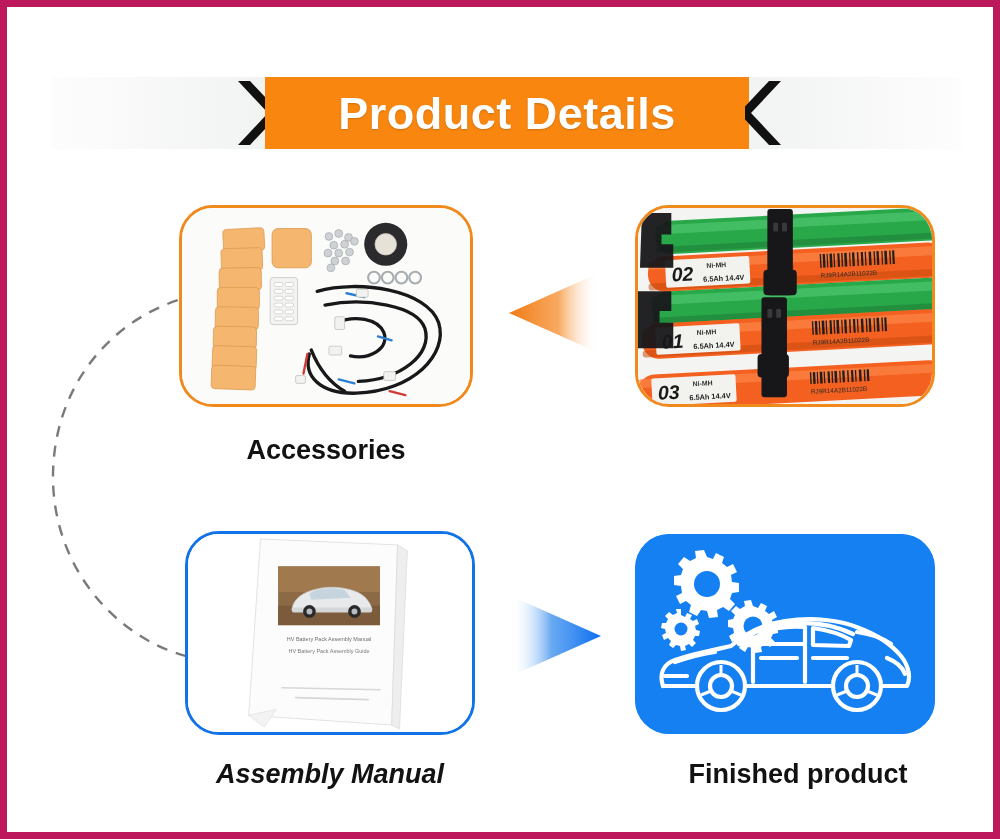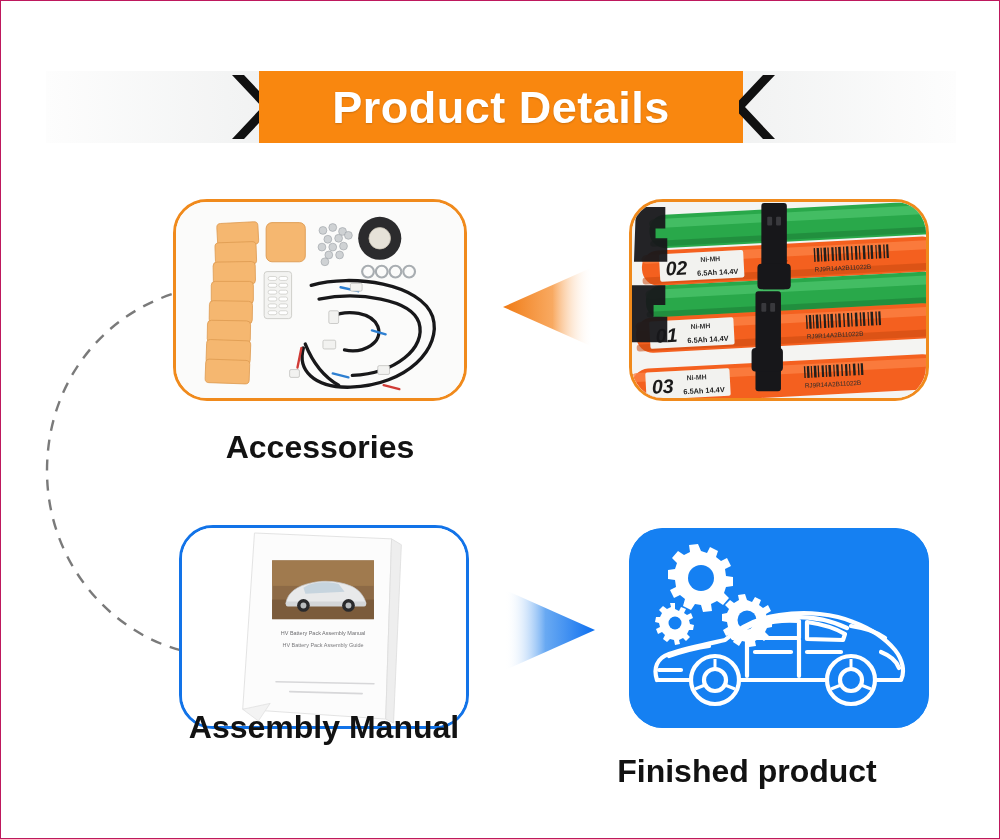--- a/index.html
+++ b/index.html
@@ -16,21 +16,21 @@
   }
 
   
   #page {
     position: absolute;
     left: 0; top: 0;
     width: 1000px;
     height: 839px;
     background: #ffffff;
     box-sizing: border-box;
-    border: 1px solid #be185d;
+    border: 7px solid #be185d;
   }
 
   
   #banner-wrap {
     position: absolute;
     left: 45px;
     top: 70px;
     width: 910px;
     height: 72px;
   }
@@ -95,30 +95,30 @@
   }
 
   #card-accessories { left: 172px; top: 198px; width: 294px; height: 202px; }
   #card-module      { left: 628px; top: 198px; width: 300px; height: 202px; }
   #card-manual      { left: 178px; top: 524px; width: 290px; height: 204px; }
   #card-finished    { left: 628px; top: 527px; width: 300px; height: 200px; }
 
   
   .caption {
     position: absolute;
-    font-size: 32px;
+    font-size: 27px;
     font-weight: bold;
     color: #121212;
     white-space: nowrap;
     text-align: center;
   }
   #cap-accessories { left: 172px; top: 428px; width: 294px; }
   #cap-module      { left: 628px; top: 428px; width: 300px; }
-  #cap-manual      { left: 178px; top: 708px; width: 290px; }
-  #cap-finished    { left: 596px; top: 752px; width: 300px; }
+  #cap-manual      { left: 178px; top: 752px; width: 290px; font-style: italic; }
+  #cap-finished    { left: 641px; top: 752px; width: 300px; }
 
   
   .arrow { position: absolute; }
   #arrow-top    { left: 500px; top: 262px; width: 96px; height: 88px; }
   #arrow-bottom { left: 500px; top: 585px; width: 96px; height: 88px; }
 
   
   #connector {
     position: absolute;
     left: 40px; top: 280px;

